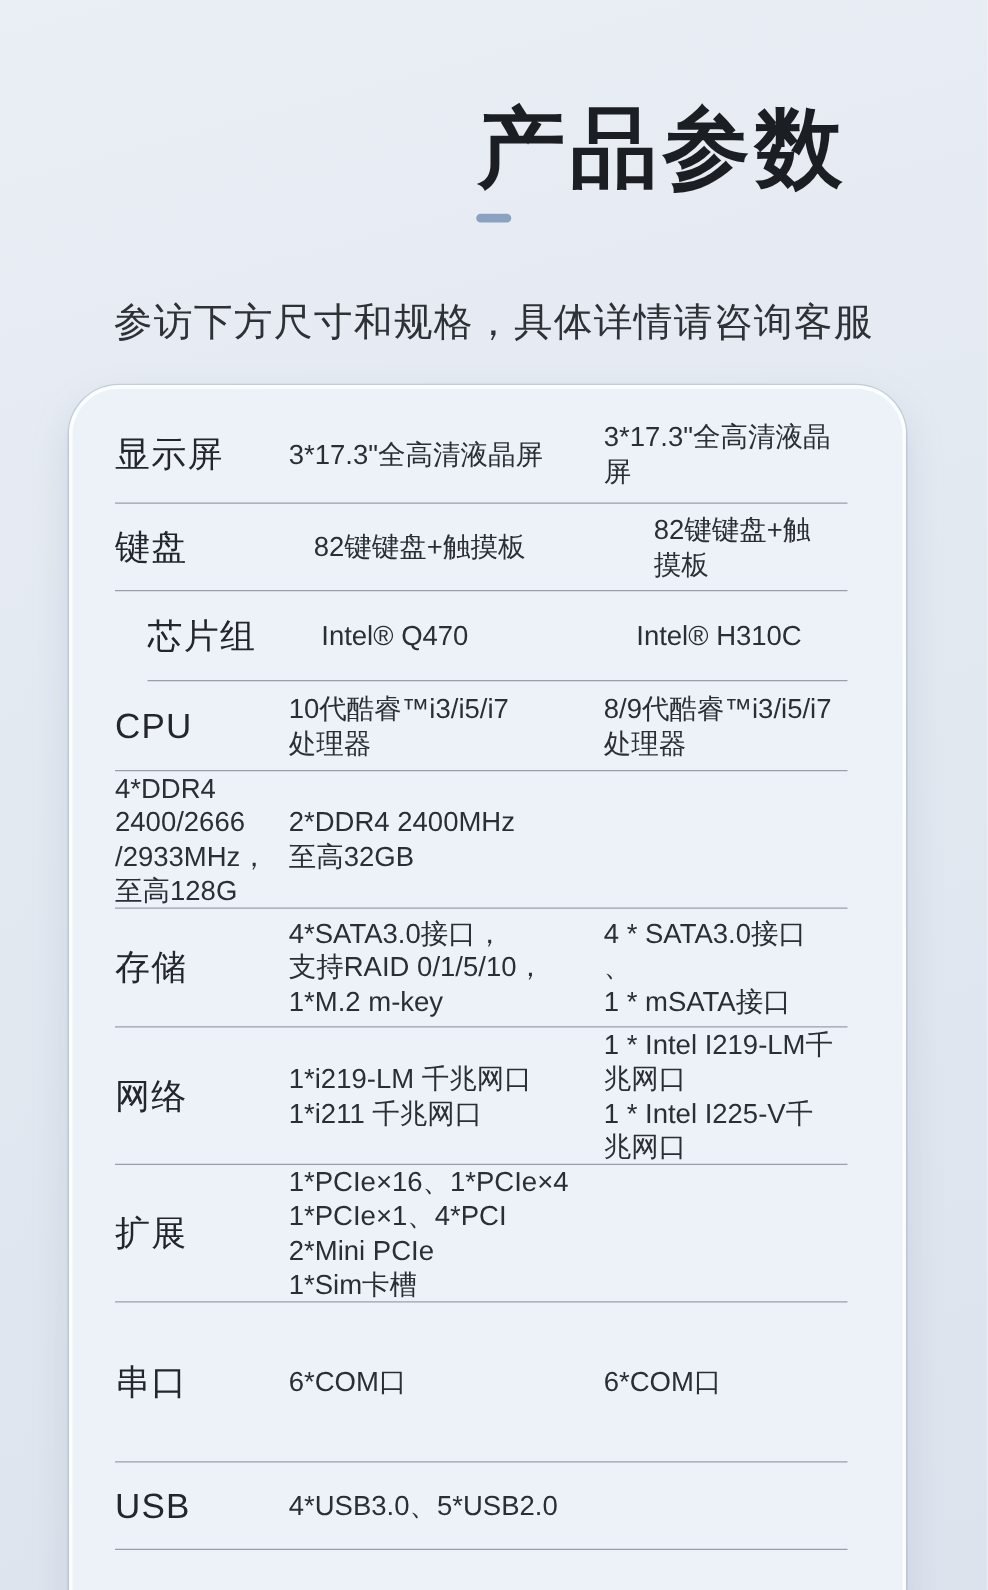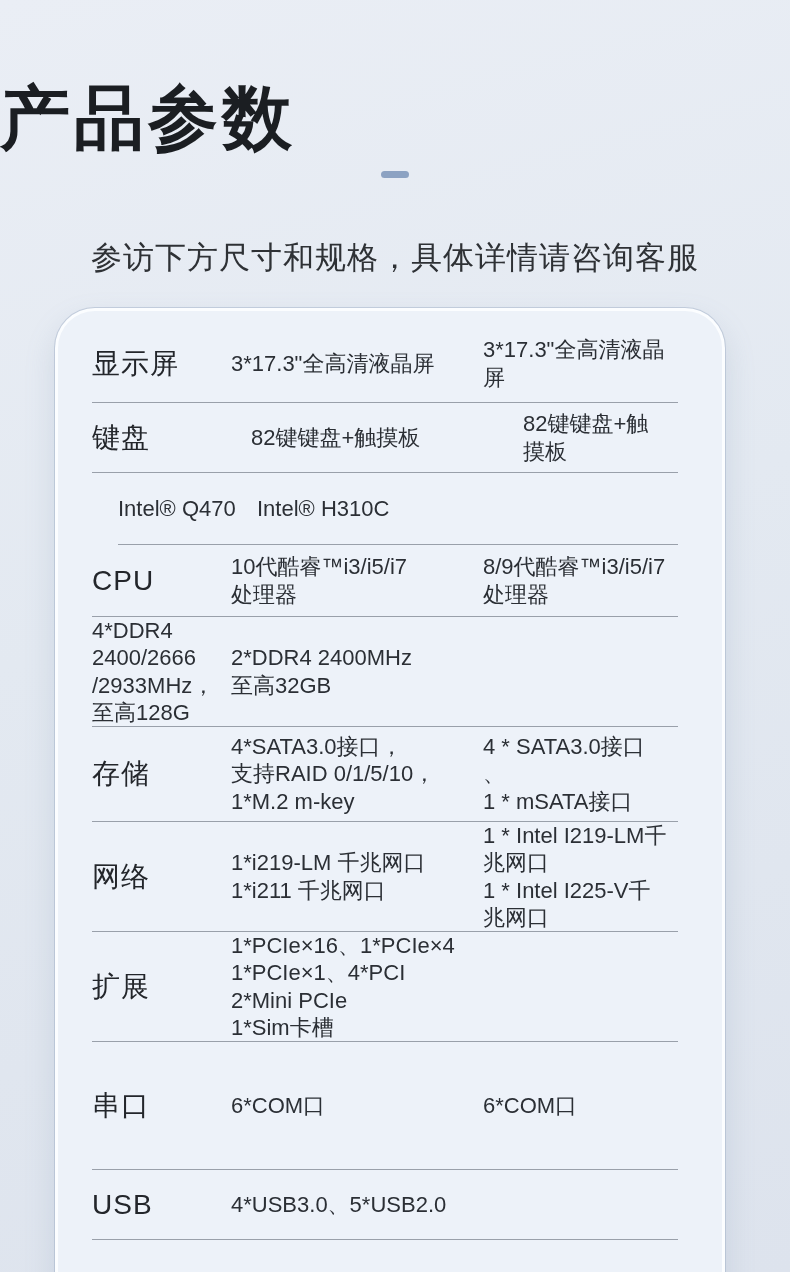--- a/index.html
+++ b/index.html
@@ -11,21 +11,21 @@
   body {
     position: relative;
     background: linear-gradient(165deg, #eaeef5 0%, #e3e9f1 45%, #dde3ed 100%);
   }
 
   .hero { position: absolute; top: 0; left: 0; width: 790px; text-align: center; }
 
   .hero-title {
     position: absolute; top: 72px; left: 0; width: 678px;
     font-size: 70px; font-weight: 900; letter-spacing: 4px;
-    color: #1b1e22; text-align: left;
+    color: #1b1e22; text-align: right;
   }
 
   .accent-dash {
     position: absolute; top: 171px; left: 381px;
     width: 28px; height: 7px; border-radius: 4px;
     background: #8ca2c2;
   }
 
   .hero-subtitle {
     position: absolute; top: 205px; left: 0; width: 790px;
@@ -94,20 +94,21 @@
     <div class="spec-value">3*17.3"全高清液晶屏</div>
   </div>
 
   <div class="spec-row">
     <div class="spec-label">键盘</div>
     <div class="spec-value">82键键盘+触摸板</div>
     <div class="spec-value">82键键盘+触摸板</div>
   </div>
 
   <div class="spec-row">
+    <div class="spec-label">芯片组</div>
     <div class="spec-value">Intel® Q470</div>
     <div class="spec-value">Intel® H310C</div>
   </div>
 
   <div class="spec-row">
     <div class="spec-label">CPU</div>
     <div class="spec-value">10代酷睿™i3/i5/i7
 处理器</div>
     <div class="spec-value">8/9代酷睿™i3/i5/i7
 处理器</div>

